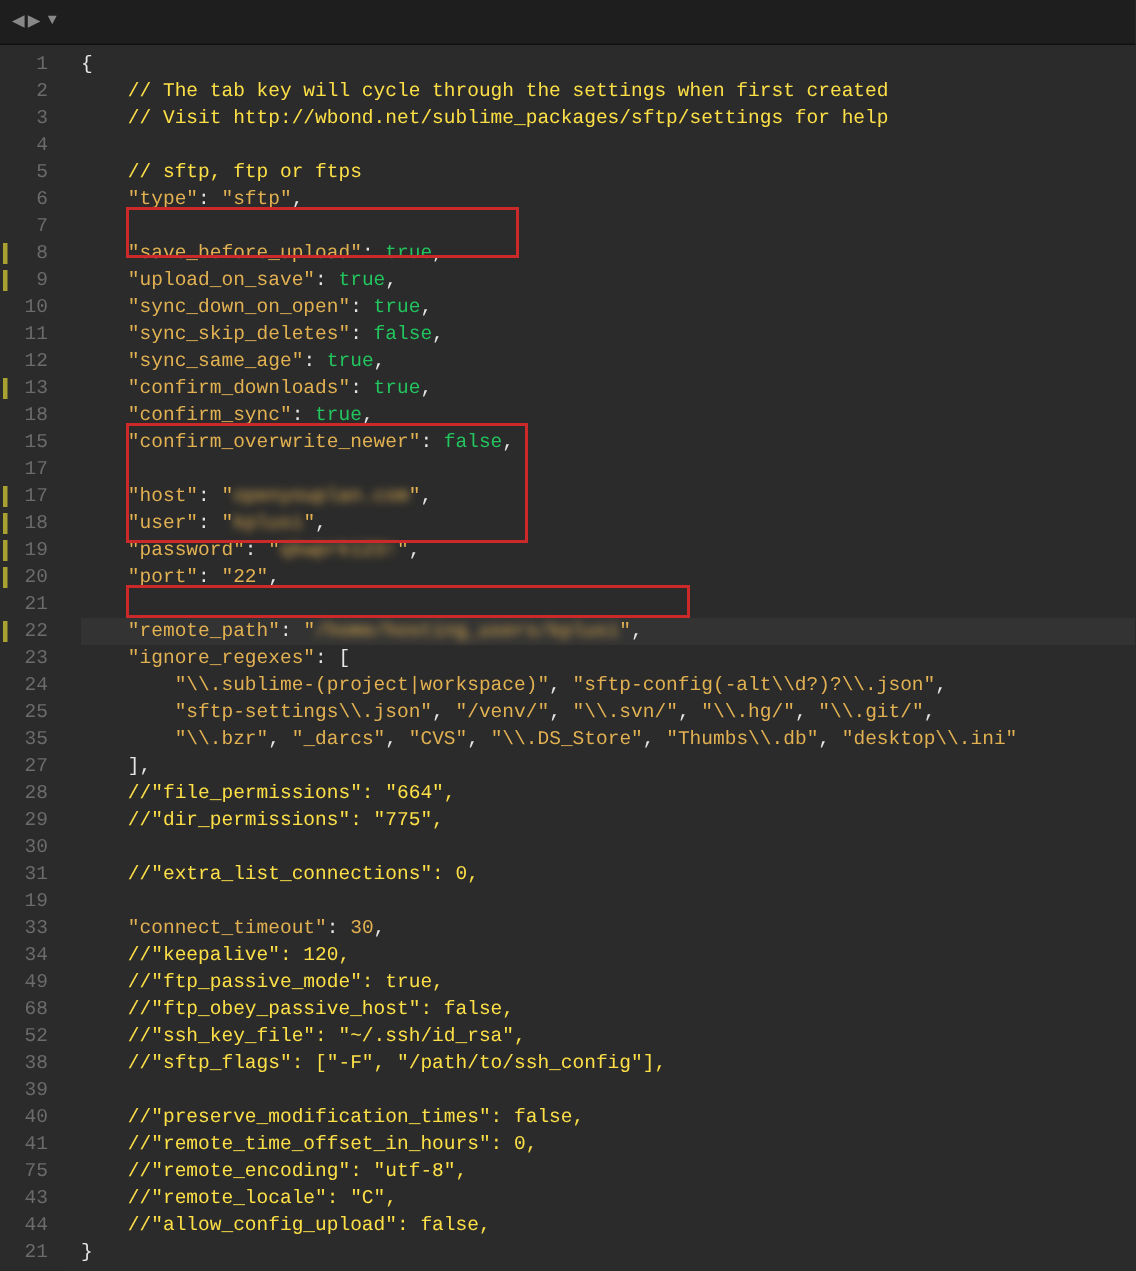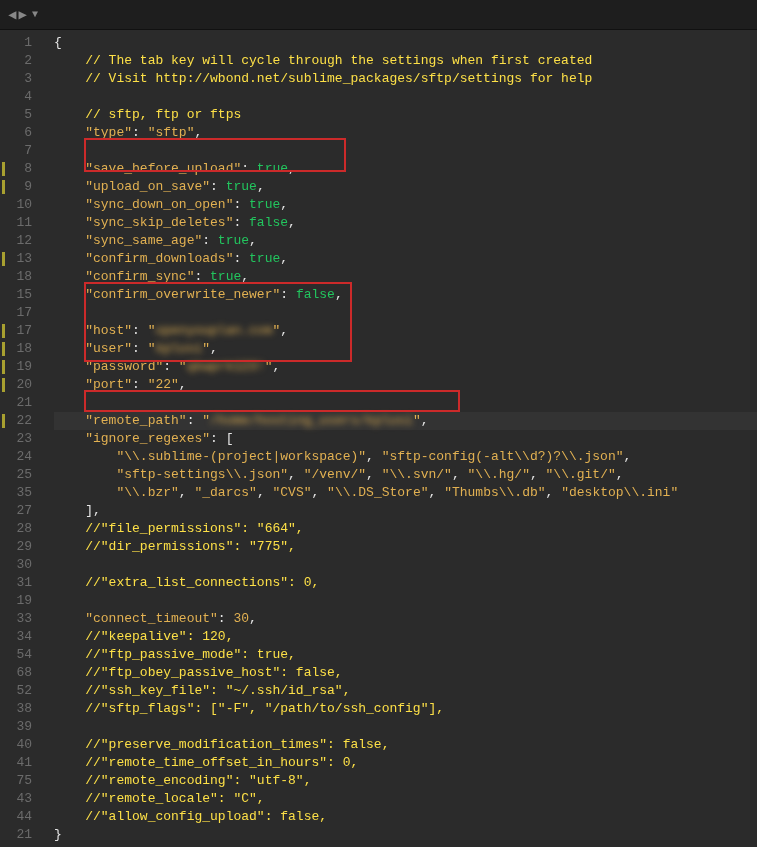--- a/index.html
+++ b/index.html
@@ -154,21 +154,21 @@
       <div class="ln">25</div>
       <div class="ln">35</div>
       <div class="ln">27</div>
       <div class="ln">28</div>
       <div class="ln">29</div>
       <div class="ln">30</div>
       <div class="ln">31</div>
       <div class="ln">19</div>
       <div class="ln">33</div>
       <div class="ln">34</div>
-      <div class="ln">54</div>
+      <div class="ln">49</div>
       <div class="ln">68</div>
       <div class="ln">52</div>
       <div class="ln">38</div>
       <div class="ln">39</div>
       <div class="ln">40</div>
       <div class="ln">41</div>
       <div class="ln">75</div>
       <div class="ln">43</div>
       <div class="ln">44</div>
       <div class="ln">21</div>

